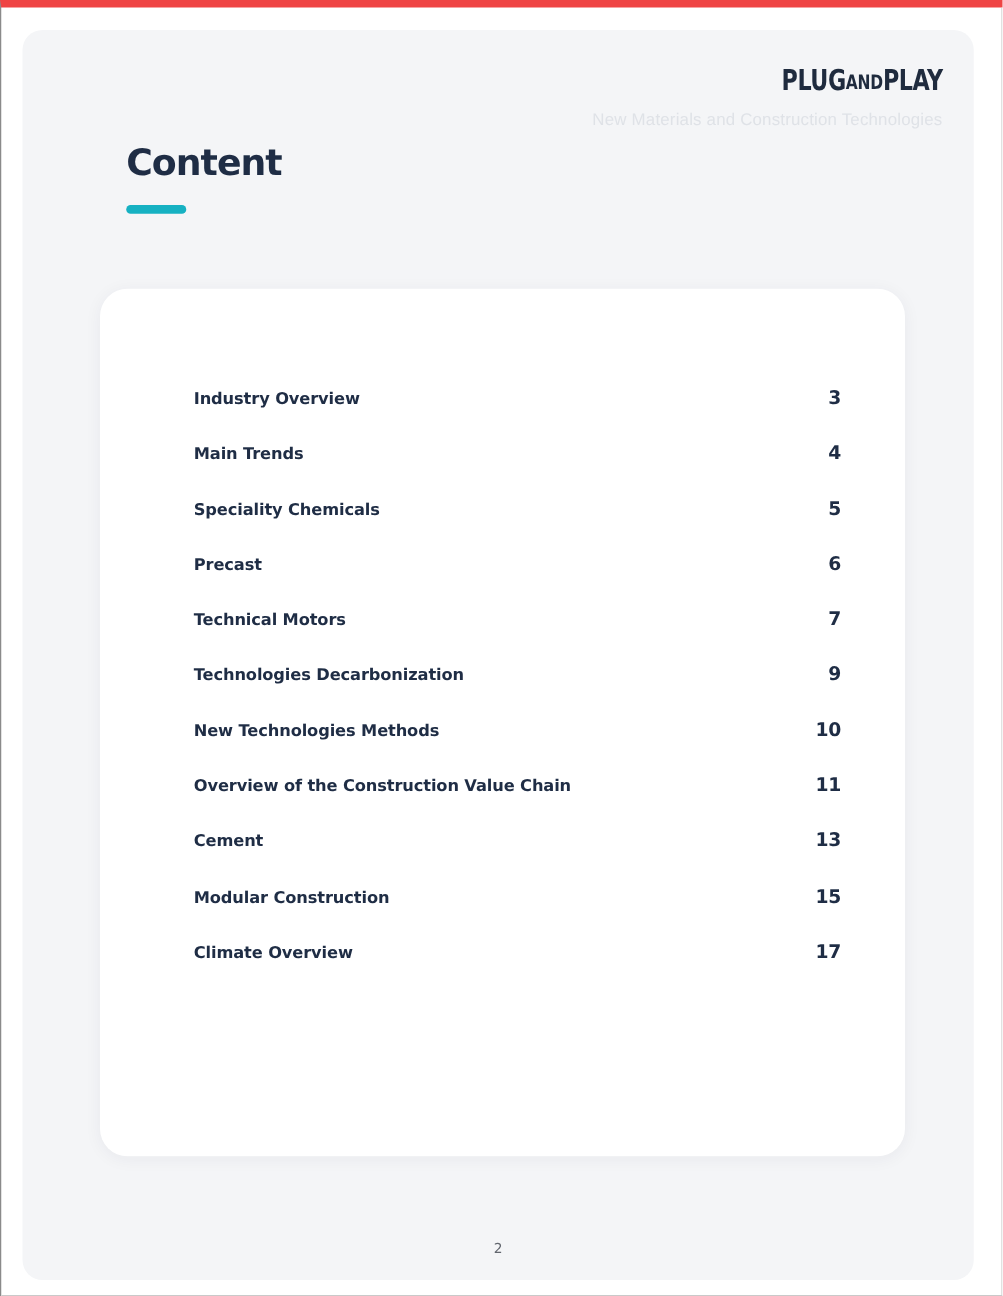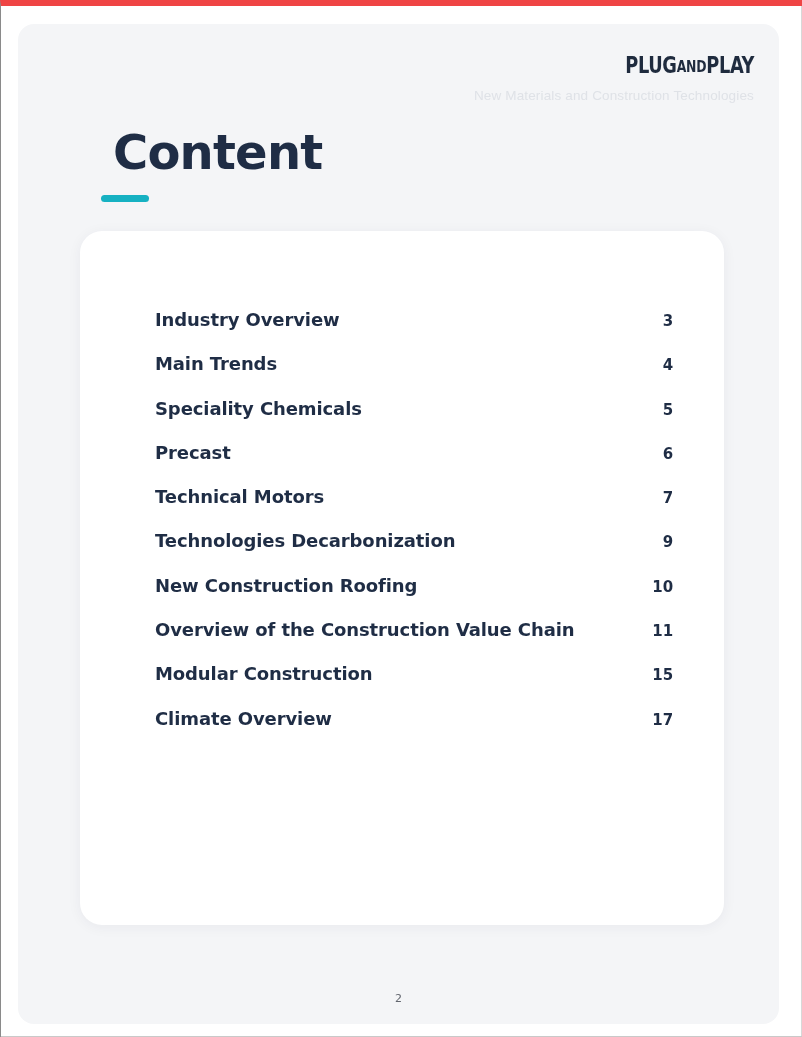--- a/index.html
+++ b/index.html
@@ -90,25 +90,25 @@
 
   
   .title-block {
     position: absolute;
     left: 83px;
     top: 92px;
   }
   .page-title {
     font-family: "DejaVu Sans", "Liberation Sans", sans-serif;
     font-weight: bold;
-    font-size: 48px;
+    font-size: 29px;
     line-height: 1;
     letter-spacing: -0.8px;
     color: #1f2d45;
-    margin: 12px;
+    margin: 0;
   }
   .title-accent {
     margin-top: 19px;
     width: 48px;
     height: 7px;
     border-radius: 4px;
     background: #16b1c2;
   }
 
   
@@ -136,21 +136,21 @@
   }
   .toc-entry {
     display: flex;
     align-items: baseline;
     justify-content: space-between;
     height: 44.3px;
   }
   .toc-entry-title {
     font-family: "DejaVu Sans", "Liberation Sans", sans-serif;
     font-weight: bold;
-    font-size: 18px;
+    font-size: 13px;
     color: #1f2d45;
     letter-spacing: -0.1px;
     white-space: nowrap;
   }
   .toc-entry-page {
     font-family: "DejaVu Sans", "Liberation Sans", sans-serif;
     font-weight: bold;
     font-size: 15px;
     color: #1f2d45;
     letter-spacing: -0.1px;
@@ -208,26 +208,30 @@
           </li>
           <li class="toc-entry">
             <span class="toc-entry-title">Technical Motors</span>
             <span class="toc-entry-page">7</span>
           </li>
           <li class="toc-entry">
             <span class="toc-entry-title">Technologies Decarbonization</span>
             <span class="toc-entry-page">9</span>
           </li>
           <li class="toc-entry">
-            <span class="toc-entry-title">New Construction Roofing</span>
+            <span class="toc-entry-title">New Technologies Methods</span>
             <span class="toc-entry-page">10</span>
           </li>
           <li class="toc-entry">
             <span class="toc-entry-title">Overview of the Construction Value Chain</span>
             <span class="toc-entry-page">11</span>
+          </li>
+          <li class="toc-entry">
+            <span class="toc-entry-title">Cement</span>
+            <span class="toc-entry-page">13</span>
           </li>
           <li class="toc-entry">
             <span class="toc-entry-title">Modular Construction</span>
             <span class="toc-entry-page">15</span>
           </li>
           <li class="toc-entry">
             <span class="toc-entry-title">Climate Overview</span>
             <span class="toc-entry-page">17</span>
           </li>
         </ul>

